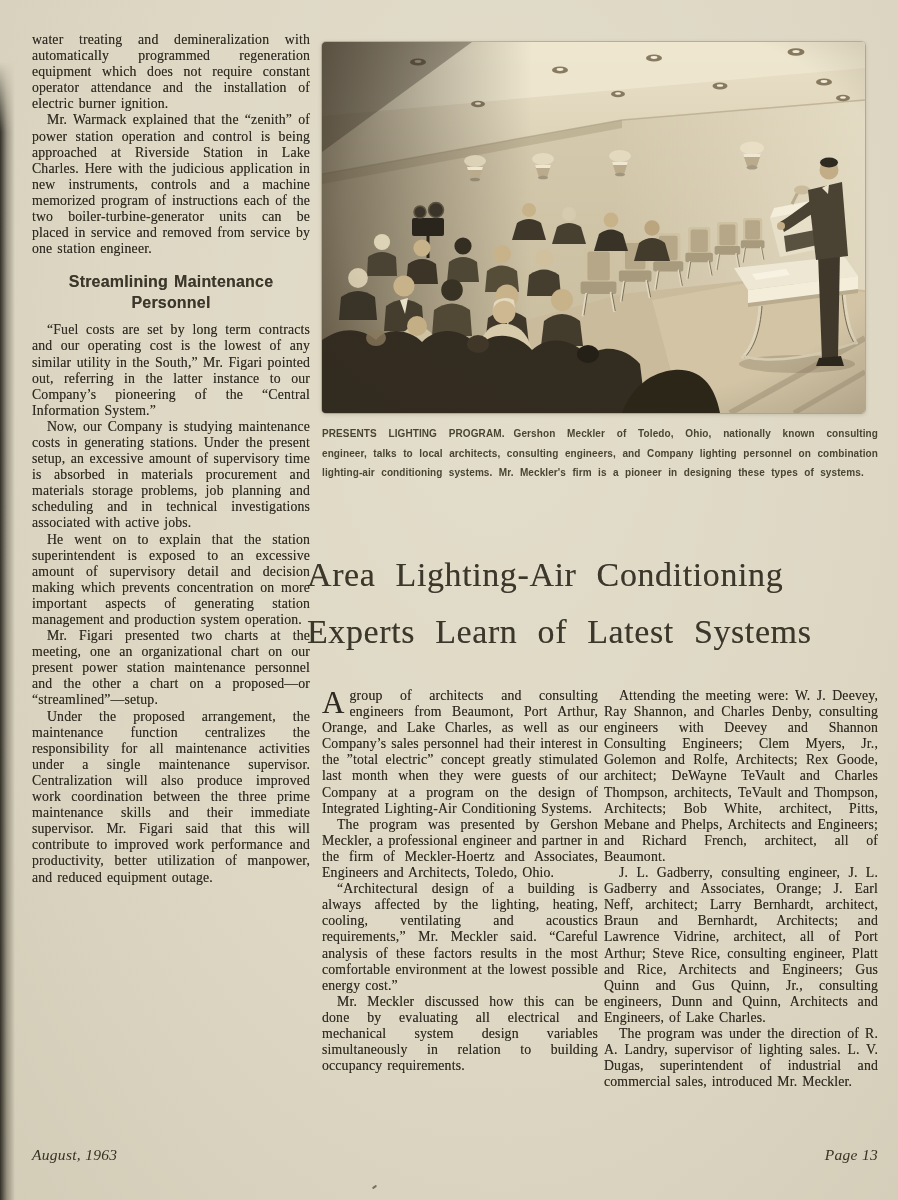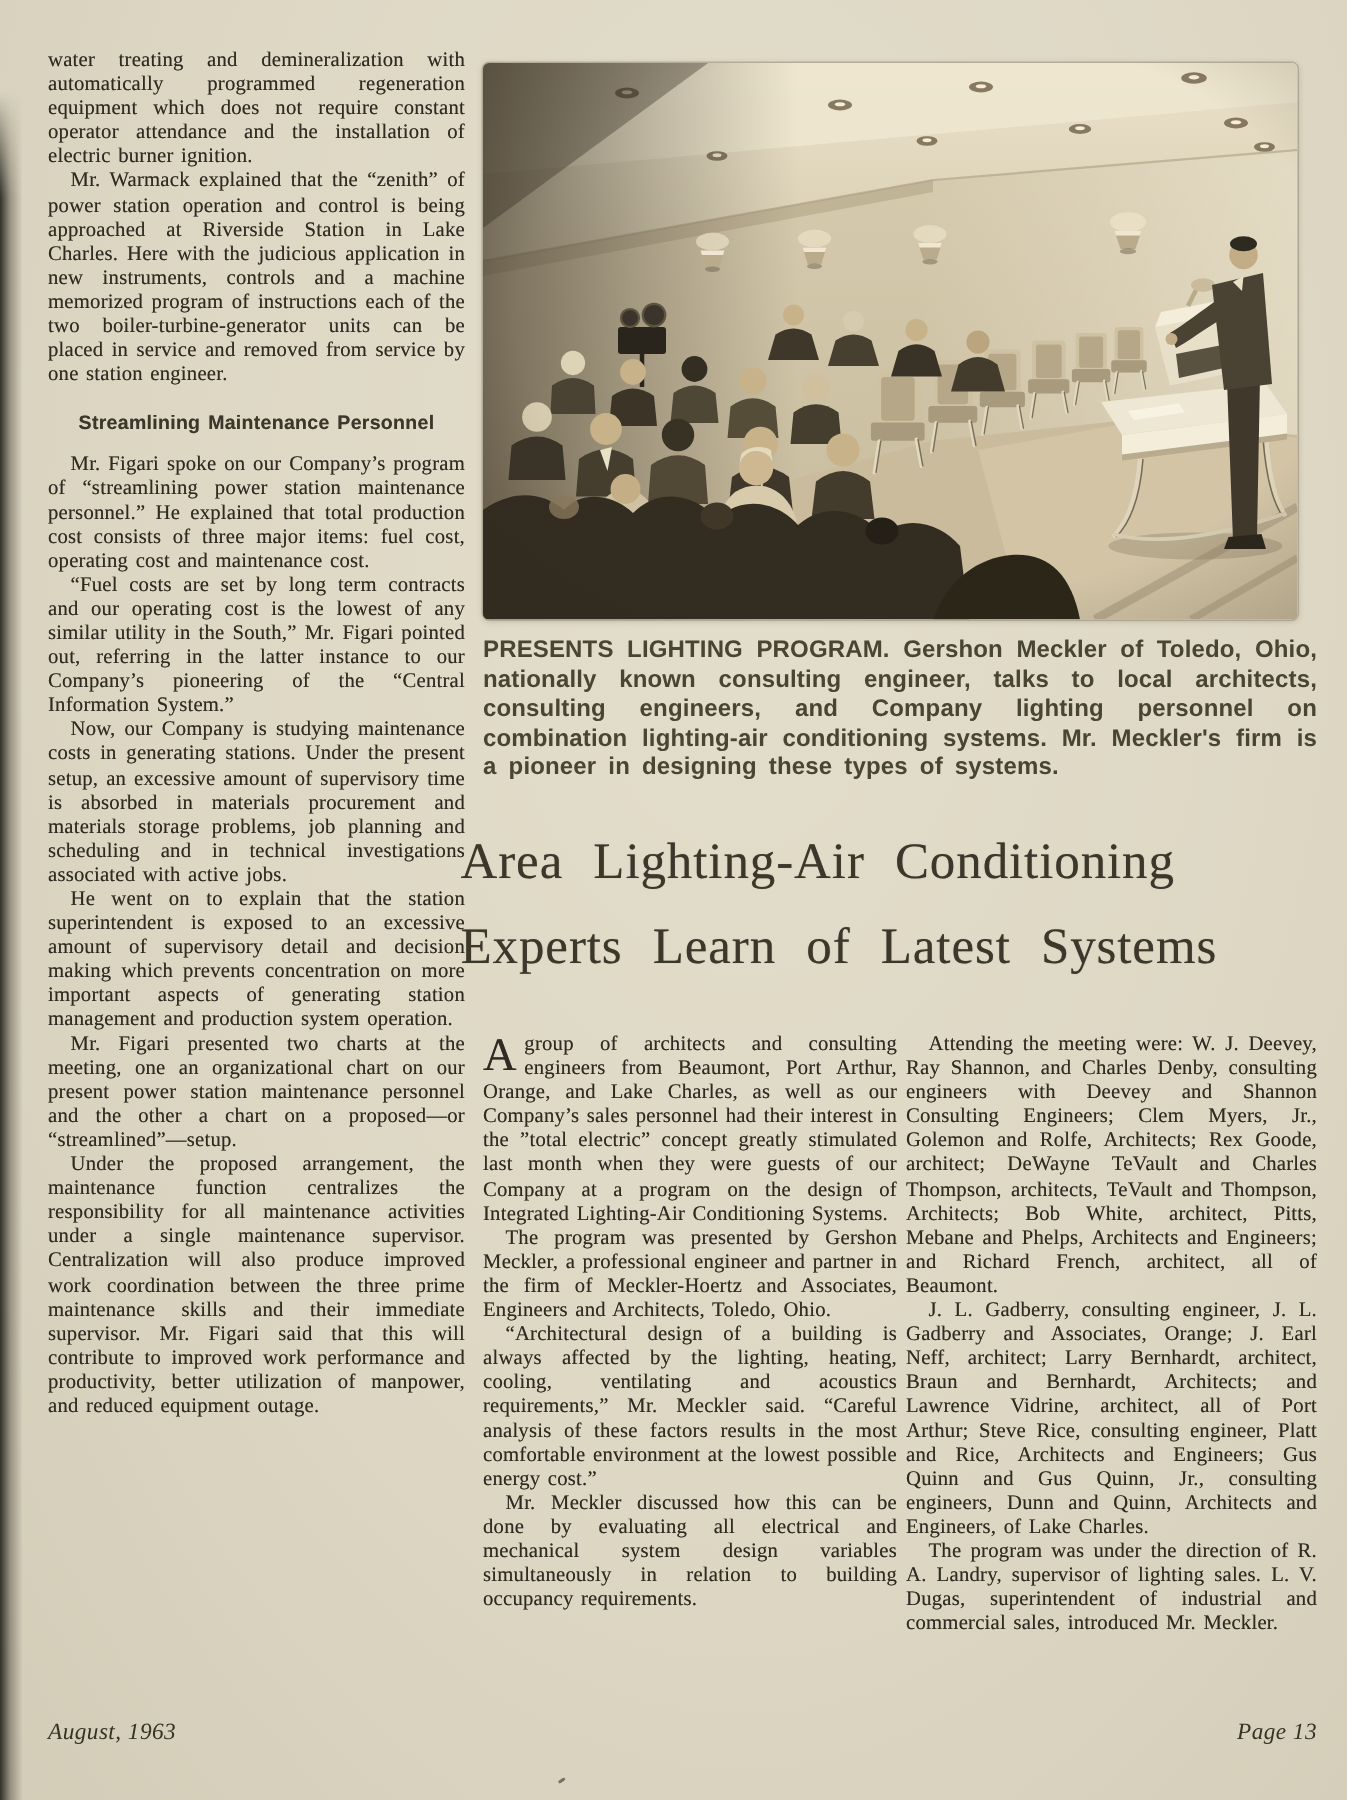--- a/index.html
+++ b/index.html
@@ -25,34 +25,34 @@
   .col-left{
     position:absolute;left:32px;top:32px;width:278px;
     font-size:13.8px;line-height:16.1px;text-align:justify;
     letter-spacing:.15px;word-spacing:1.4px;
     text-shadow:0 0 .4px rgba(47,43,34,.55);
   }
   .col-left p, .art-col p{margin:0;text-indent:15px;}
   p.noind{text-indent:0;}
   .section-heading{
     font-family:"Liberation Sans","DejaVu Sans",sans-serif;
-    font-size:13px;line-height:21px;font-weight:bold;text-align:center;
+    font-size:16px;line-height:21px;font-weight:bold;text-align:center;
     color:#3b372b;margin:14px 6px 9px;letter-spacing:.2px;
   }
   
   .photo-wrap{
     position:absolute;left:322px;top:42px;width:543px;height:371px;
     border-radius:4px;overflow:hidden;box-shadow:0 0 0 1px rgba(90,80,60,.25), 0 1px 4px rgba(70,60,40,.25);
   }
   .photo-wrap svg{display:block;}
   
   .caption{
     position:absolute;left:322px;top:424px;width:556px;
     font-family:"Liberation Sans","DejaVu Sans",sans-serif;
-    font-weight:bold;font-size:16px;line-height:19.5px;
+    font-weight:bold;font-size:10px;line-height:19.5px;
     text-align:justify;color:#494533;word-spacing:3.5px;letter-spacing:.1px;
   }
   .cap-lead{margin-right:9px;}
   
   .headline{
     position:absolute;left:307px;top:546px;width:552px;margin:0;
     font-weight:normal;font-size:34px;line-height:57px;color:#3b372b;
     letter-spacing:.6px;word-spacing:11px;
     text-shadow:0 0 .5px rgba(59,55,43,.5);
   }
@@ -330,21 +330,20 @@
       </g>
 
       <rect width="543" height="371" fill="url(#gVign)"></rect>
     </svg>
   </div>
 
   <div class="col-left">
     <p class="noind">water treating and demineralization with automatically programmed regeneration equipment which does not require constant operator attendance and the installation of electric burner ignition.</p>
     <p>Mr. Warmack explained that the “zenith” of power station operation and control is being approached at Riverside Station in Lake Charles. Here with the judicious application in new instruments, controls and a machine memorized program of instructions each of the two boiler-turbine-generator units can be placed in service and removed from service by one station engineer.</p>
     <h2 class="section-heading">Streamlining Maintenance Personnel</h2>
-    <p>Mr. Figari spoke on our Company’s program of “streamlining power station maintenance personnel.” He explained that total production cost consists of three major items: fuel cost, operating cost and maintenance cost.</p>
     <p>“Fuel costs are set by long term contracts and our operating cost is the lowest of any similar utility in the South,” Mr. Figari pointed out, referring in the latter instance to our Company’s pioneering of the “Central Information System.”</p>
     <p>Now, our Company is studying maintenance costs in generating stations. Under the present setup, an excessive amount of supervisory time is absorbed in materials procurement and materials storage problems, job planning and scheduling and in technical investigations associated with active jobs.</p>
     <p>He went on to explain that the station superintendent is exposed to an excessive amount of supervisory detail and decision making which prevents concentration on more important aspects of generating station management and production system operation.</p>
     <p>Mr. Figari presented two charts at the meeting, one an organizational chart on our present power station maintenance personnel and the other a chart on a proposed—or “streamlined”—setup.</p>
     <p>Under the proposed arrangement, the maintenance function centralizes the responsibility for all maintenance activities under a single maintenance supervisor. Centralization will also produce improved work coordination between the three prime maintenance skills and their immediate supervisor. Mr. Figari said that this will contribute to improved work performance and productivity, better utilization of manpower, and reduced equipment outage.</p>
   </div>
 
   <div class="caption">
     <span class="cap-lead">PRESENTS LIGHTING PROGRAM.</span><span>Gershon Meckler of Toledo, Ohio, nationally known consulting engineer, talks to local architects, consulting engineers, and Company lighting personnel on combination lighting-air conditioning systems. Mr. Meckler's firm is a pioneer in designing these types of systems.</span>
   </div>

